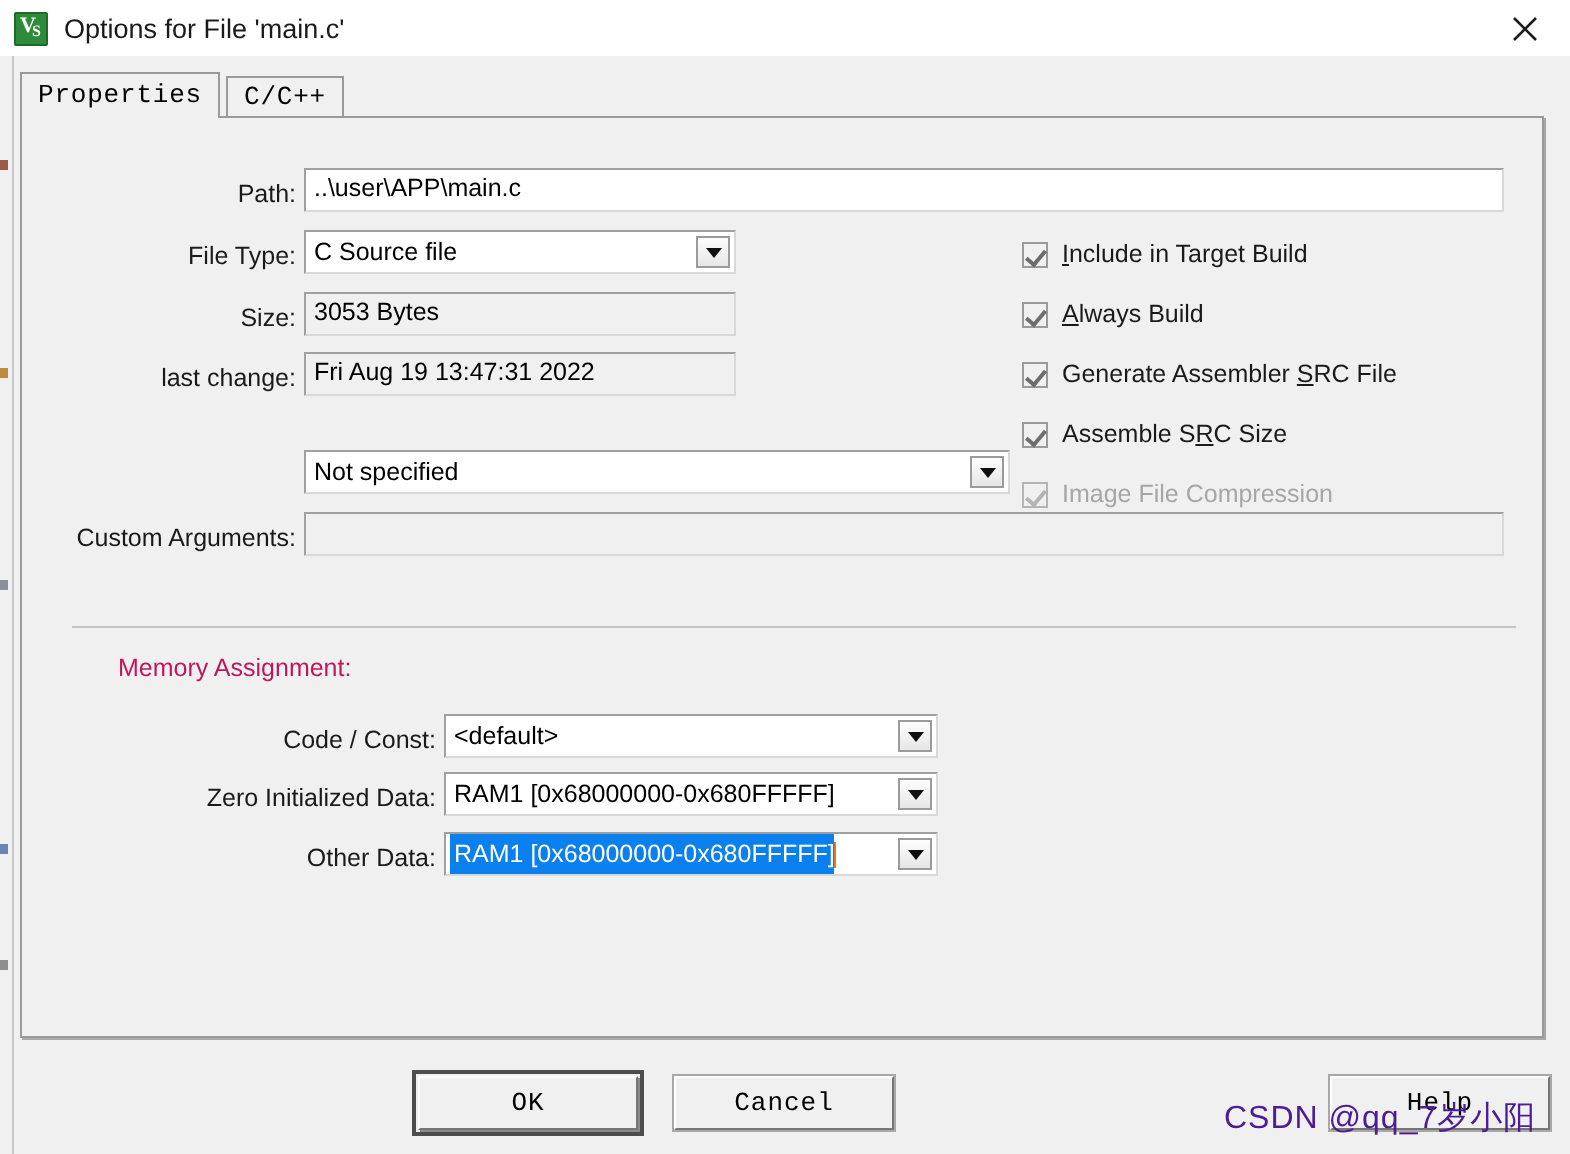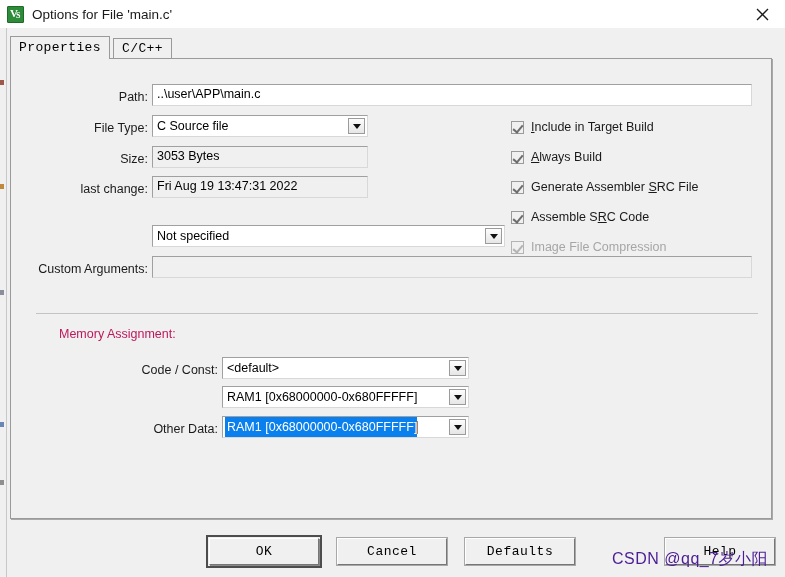--- a/index.html
+++ b/index.html
@@ -395,58 +395,58 @@
       <span class="cblabel"><span class="mn">A</span><span>lways Build</span></span>
     </div>
 
     <div class="cbrow" style="left:500px; top:121px;">
       <span class="cbox"></span>
       <span class="cblabel"><span>Generate Assembler </span><span class="mn">S</span><span>RC File</span></span>
     </div>
 
     <div class="cbrow" style="left:500px; top:151px;">
       <span class="cbox"></span>
-      <span class="cblabel"><span>Assemble S</span><span class="mn">R</span><span>C Code</span></span>
+      <span class="cblabel"><span>Assemble S</span><span class="mn">R</span><span>C Size</span></span>
     </div>
 
     <div class="cbrow disabled" style="left:500px; top:181px;">
       <span class="cbox"></span>
       <span class="cblabel"><span>Ima</span><span>g</span><span>e File Compression</span></span>
     </div>
 
     <div class="hsep" style="left:25px; top:254px; width:722px;"></div>
 
     <div class="section-title" style="left:48px; top:268px;">Memory Assignment:</div>
 
     <div class="flabel" style="left:40px; top:304px; width:167px;">Code / Const:</div>
     <div class="combo" style="left:211px; top:298px; width:247px; height:22px;padding-left:40px;">
       <div class="cbtext">&lt;default&gt;</div>
       <div class="cbarrow">
           <i></i>
         </div>
     </div>
 
+    <div class="flabel" style="left:40px; top:333px; width:167px;">Zero Initialized Data:</div>
     <div class="combo" style="left:211px; top:327px; width:247px; height:22px;">
       <div class="cbtext">RAM1 [0x68000000-0x680FFFFF]</div>
       <div class="cbarrow">
           <i></i>
         </div>
     </div>
 
     <div class="flabel" style="left:40px; top:363px; width:167px;">Other Data:</div>
     <div class="combo" style="left:211px; top:357px; width:247px; height:22px;">
       <span class="cbtext sel">RAM1 [0x68000000-0x680FFFFF]</span>
       <span class="caret" style="position: absolute; left: 194px; top: 4px;"></span>
       <div class="cbarrow">
           <i></i>
         </div>
     </div>
 
   </div>
 
   <div class="dlgbtn default" style="left:209px; top:538px; width:110px;">OK</div>
   <div class="dlgbtn" style="left:337px; top:538px; width:110px;">Cancel</div>
-  <div class="dlgbtn" style="left:465px; top:538px; width:110px;">Defaults</div>
   <div class="dlgbtn" style="left:665px; top:538px; width:110px;">Help</div>
 
   <div id="watermark">CSDN @qq_7岁小阳</div>
 
 </div>
 
 </body></html>

